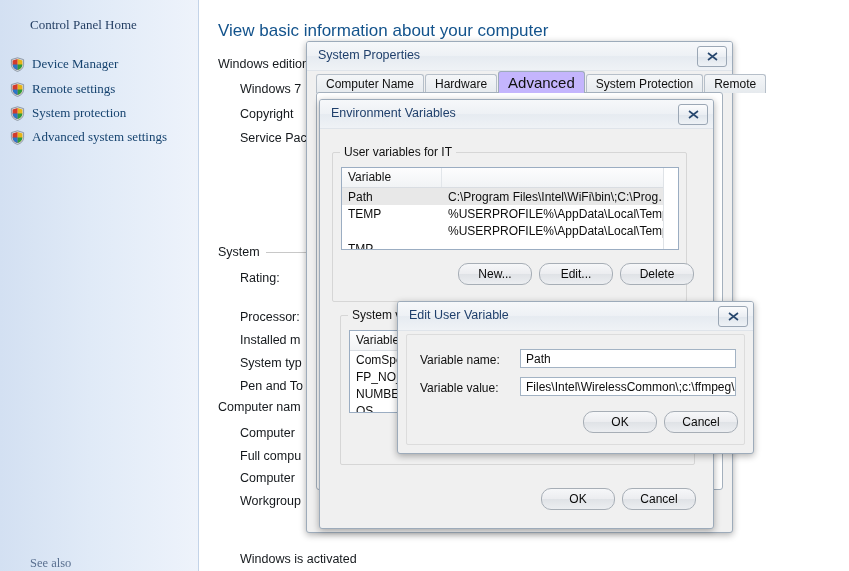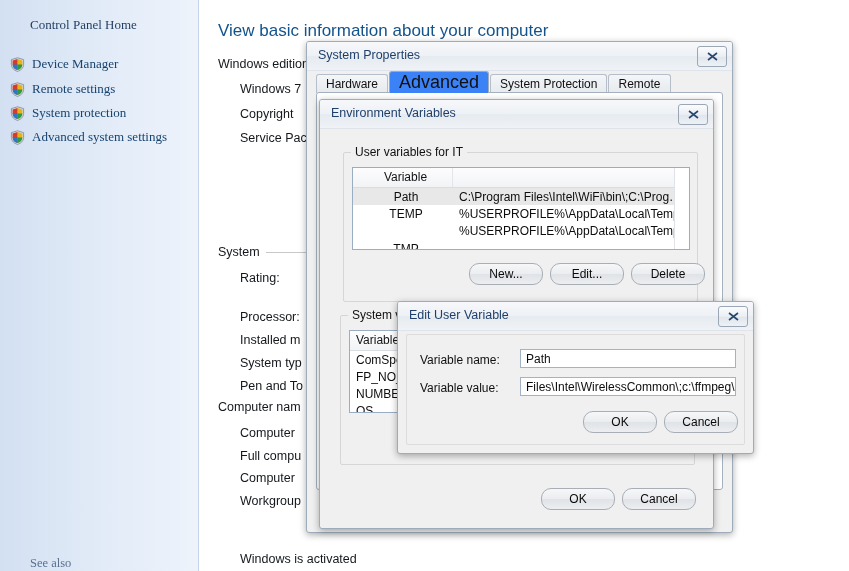--- a/index.html
+++ b/index.html
@@ -128,24 +128,24 @@
     display: flex; align-items: center;
     font-size: 12px; color: #101010;
     background: linear-gradient(to bottom, #f4f6f8, #e6eaee);
     border: 1px solid #b6bfc9;
     border-bottom: none;
     border-top-left-radius: 3px; border-top-right-radius: 3px;
     white-space: nowrap;
   }
   .tab.active {
     height: 21px;
-    background: #3b82f6;
+    background: #c4b5fd;
     border-color: #9dabba;
     position: relative; z-index: 3;
-    font-size: 18px;
+    font-size: 15px;
   }
   .tab-panel {
     position: absolute; left: 9px; top: 50px; right: 9px; bottom: 42px;
     background: #ffffff;
     border: 1px solid #a4b0bd;
     border-radius: 3px;
   }
 
   
   .btn {
@@ -335,20 +335,21 @@
     <div class="win-title">
       <div class="cap">System Properties</div>
       <div class="btn-close">
         <svg width="11" height="9" viewBox="0 0 11 9">
           <path d="M1 1 L10 8 M10 1 L1 8" stroke="#27476e" stroke-width="1.6" fill="none"></path>
         </svg>
       </div>
     </div>
 
     <div class="tabs">
+      <div class="tab">Computer Name</div>
       <div class="tab">Hardware</div>
       <div class="tab active">Advanced</div>
       <div class="tab">System Protection</div>
       <div class="tab">Remote</div>
     </div>
 
     <div class="tab-panel"></div>
 
     <div style="position:absolute; left:233px; top:446px;" class="btn">OK</div>
     <div style="position:absolute; left:314px; top:446px;" class="btn">Cancel</div>
@@ -358,21 +359,21 @@
 
     <div class="win-title">
       <div class="cap">Environment Variables</div>
       <div class="btn-close">
         <svg width="11" height="9" viewBox="0 0 11 9">
           <path d="M1 1 L10 8 M10 1 L1 8" stroke="#27476e" stroke-width="1.6" fill="none"></path>
         </svg>
       </div>
     </div>
 
-    <div class="group" style="left:23px; top:52px; width:353px; height:148px;text-align:center;">
+    <div class="group" style="left:12px; top:52px; width:353px; height:148px;">
       <div class="legend">User variables for IT</div>
 
       <div class="listview" style="left:8px; top:14px; width:336px; height:81px;">
         <div class="lv-head">
           <div class="col" style="width:100px;">Variable</div>
         </div>
 
         <div class="lv-row sel">
           <div class="cell" style="width:100px;">Path</div>
           <div class="cell" style="width:222px;">C:\Program Files\Intel\WiFi\bin\;C:\Prog…</div>

